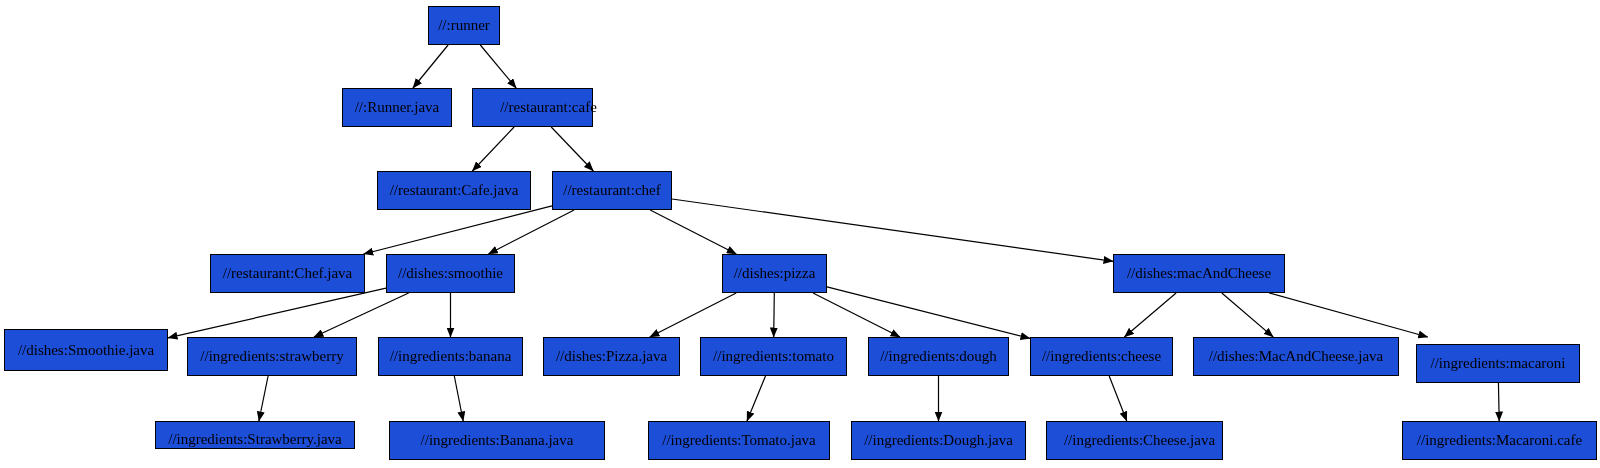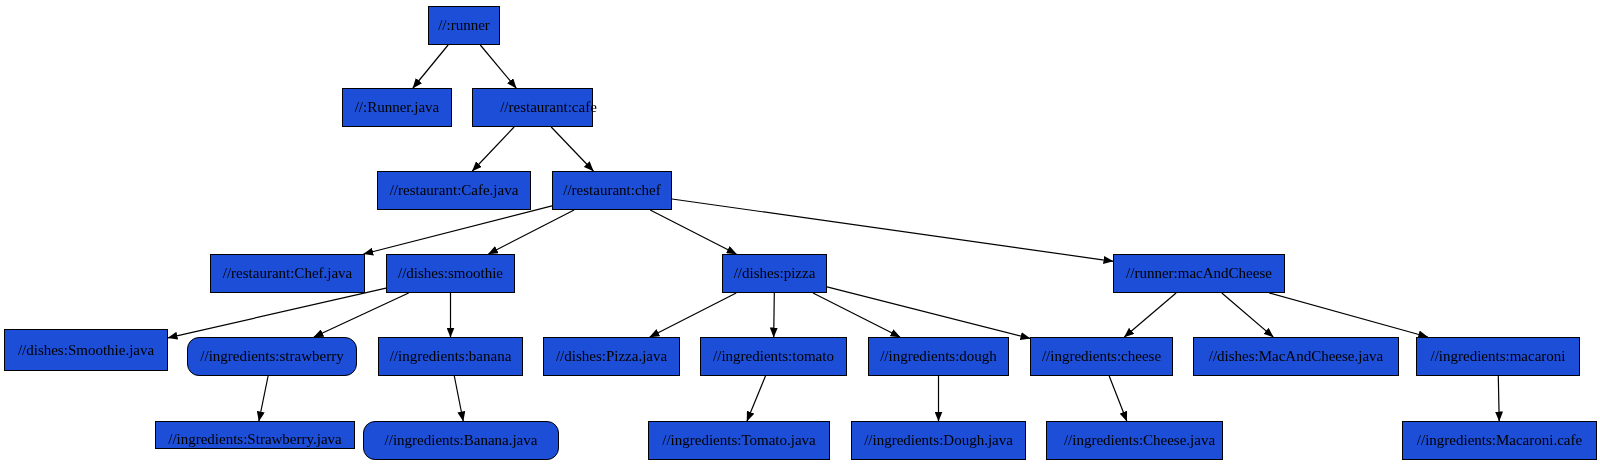--- a/index.html
+++ b/index.html
@@ -91,53 +91,53 @@
       <div class="node" style="left: 210px; top: 254px; width: 155px; height: 39px;">
         <span>//restaurant:Chef.java</span>
       </div>
       <div class="node" style="left: 386px; top: 254px; width: 129px; height: 39px;">
         <span>//dishes:smoothie</span>
       </div>
       <div class="node" style="left: 722px; top: 254px; width: 105px; height: 39px;">
         <span>//dishes:pizza</span>
       </div>
       <div class="node" style="left: 1113px; top: 254px; width: 172px; height: 39px;">
-        <span>//runner:macAndCheese</span>
+        <span>//dishes:macAndCheese</span>
       </div>
       <div class="node" style="left: 4px; top: 329px; width: 164px; height: 42px; font-family: Liberation Serif, serif;">
         <span>//dishes:Smoothie.java</span>
       </div>
-      <div class="node" style="left: 187px; top: 337px; width: 170px; height: 39px; border-radius: 12px;">
+      <div class="node" style="left: 187px; top: 337px; width: 170px; height: 39px;">
         <span>//ingredients:strawberry</span>
       </div>
       <div class="node" style="left: 378px; top: 337px; width: 145px; height: 39px;">
         <span>//ingredients:banana</span>
       </div>
       <div class="node" style="left: 543px; top: 337px; width: 137px; height: 39px;">
         <span>//dishes:Pizza.java</span>
       </div>
       <div class="node" style="left: 700px; top: 337px; width: 147px; height: 39px;">
         <span>//ingredients:tomato</span>
       </div>
       <div class="node" style="left: 868px; top: 337px; width: 141px; height: 39px;">
         <span>//ingredients:dough</span>
       </div>
       <div class="node" style="left: 1030px; top: 337px; width: 143px; height: 39px;">
         <span>//ingredients:cheese</span>
       </div>
       <div class="node" style="left: 1193px; top: 337px; width: 206px; height: 39px;">
         <span>//dishes:MacAndCheese.java</span>
       </div>
-      <div class="node" style="left: 1416px; top: 337px; width: 164px; height: 39px;">
+      <div class="node" style="left: 1416px; top: 344px; width: 164px; height: 39px;">
         <span>//ingredients:macaroni</span>
       </div>
       <div class="node" style="left: 155px; top: 421px; width: 200px; height: 28px; align-items: flex-end;">
         <span>//ingredients:Strawberry.java</span>
       </div>
-      <div class="node" style="left: 363px; top: 421px; width: 196px; height: 39px; border-radius: 12px;">
+      <div class="node" style="left: 389px; top: 421px; width: 216px; height: 39px;">
         <span>//ingredients:Banana.java</span>
       </div>
       <div class="node" style="left: 648px; top: 421px; width: 182px; height: 39px;">
         <span>//ingredients:Tomato.java</span>
       </div>
       <div class="node" style="left: 851px; top: 421px; width: 175px; height: 39px;">
         <span>//ingredients:Dough.java</span>
       </div>
       <div class="node" style="left: 1046px; top: 421px; width: 177px; height: 39px; padding-left: 10px;">
         <span>//ingredients:Cheese.java</span>

